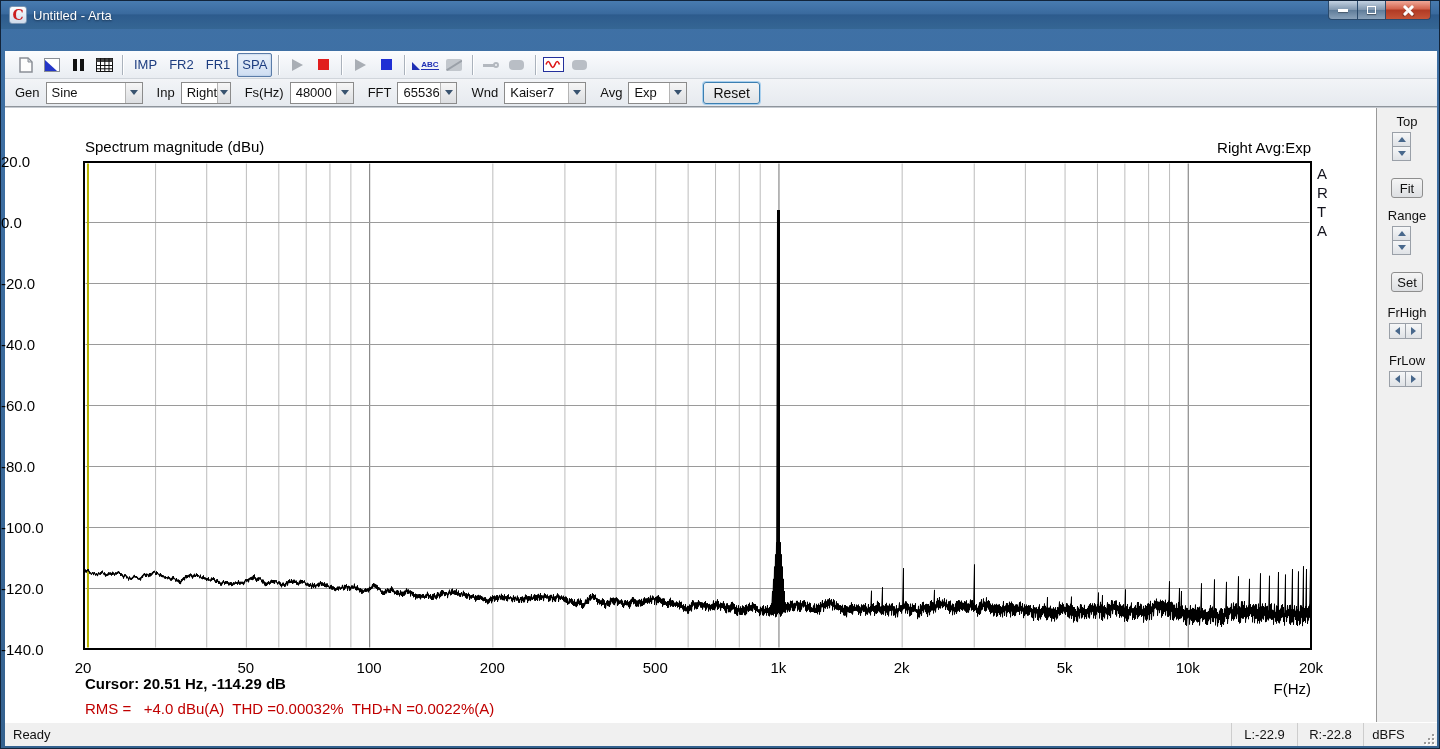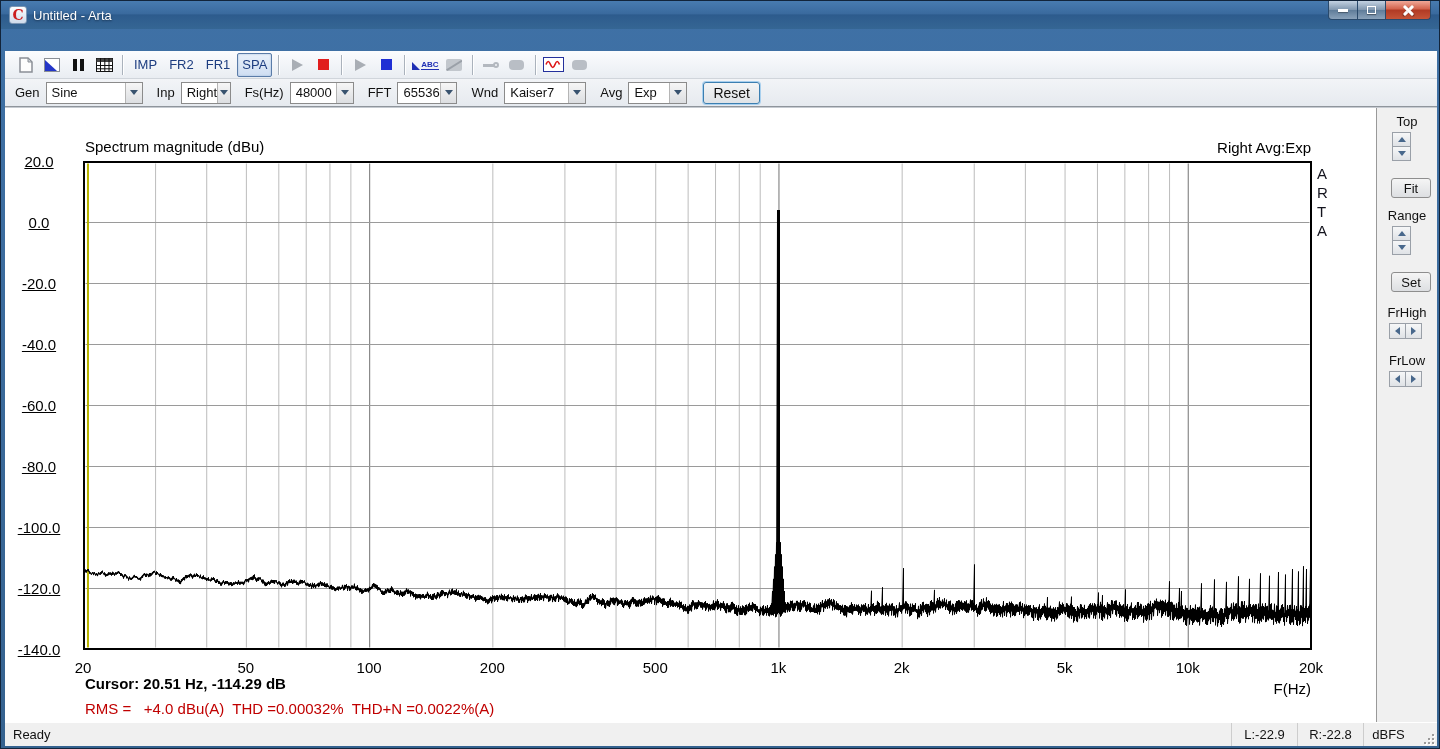--- a/index.html
+++ b/index.html
@@ -61,28 +61,28 @@
   #reset-btn{margin-left:16px;height:22px;padding:0 9px;font-size:14px;color:#111;
     background:linear-gradient(#f4f5f6,#dfe3e7);border:1px solid #3c7fb1;border-radius:3px;box-shadow:0 0 0 1px #a9d0ee;}
   
   #client{position:absolute;left:4px;top:107px;width:1371px;height:614px;background:#fff;}
   #side-panel{position:absolute;left:1375px;top:107px;width:61px;height:614px;background:#f0f0f0;border-left:1px solid #999;}
   .chart-text{position:absolute;font-size:15px;color:#000;}
   #chart-title{left:84px;top:137px;}
   #right-avg{left:1040px;top:138px;width:270px;text-align:right;}
   #arta-mark{left:1316px;top:163px;white-space:pre-line;line-height:19px;color:#14141e;}
   #plot-wrap{position:absolute;left:82px;top:160px;width:1229px;height:490px;}
-  .ylab{position:absolute;left:0;width:76px;text-align:center;font-size:15px;color:#000;text-decoration:underline;}
+  .ylab{position:absolute;left:0;width:76px;text-align:left;font-size:15px;color:#000;}
   .xlab{position:absolute;top:658px;width:90px;text-align:center;font-size:15px;color:#000;}
   #fhz-label{left:1230px;top:679px;width:80px;text-align:right;}
   #cursor-text{left:84px;top:674px;white-space:pre;font-weight:bold;}
   #rms-text{left:84px;top:699px;color:#c00000;white-space:pre;}
   
   .sp-label{position:absolute;width:60px;text-align:center;font-size:13px;color:#111;}
-  .sp-btn{position:absolute;left:14px;width:40px;height:20px;font-size:13px;color:#111;
+  .sp-btn{position:absolute;left:14px;width:32px;height:20px;font-size:13px;color:#111;
     background:linear-gradient(#f5f5f5,#dddfe2);border:1px solid #8e8e8e;border-radius:3px;
     display:flex;align-items:center;justify-content:center;}
   .vspin{position:absolute;left:15px;width:19px;height:30px;}
   .vspin div{width:19px;height:15px;background:linear-gradient(#f6f7f8,#dfe2e6);border:1px solid #9aa0a8;display:flex;align-items:center;justify-content:center;}
   .vspin div+div{margin-top:-1px;}
   .hspin{position:absolute;left:12px;width:34px;height:16px;display:flex;}
   .hspin div{width:17px;height:16px;background:linear-gradient(#f6f7f8,#dfe2e6);border:1px solid #9aa0a8;display:flex;align-items:center;justify-content:center;}
   .hspin div+div{margin-left:-1px;}
   .ua{width:0;height:0;border-left:4px solid transparent;border-right:4px solid transparent;border-bottom:5px solid #48688c;}
   .da{width:0;height:0;border-left:4px solid transparent;border-right:4px solid transparent;border-top:5px solid #48688c;}

